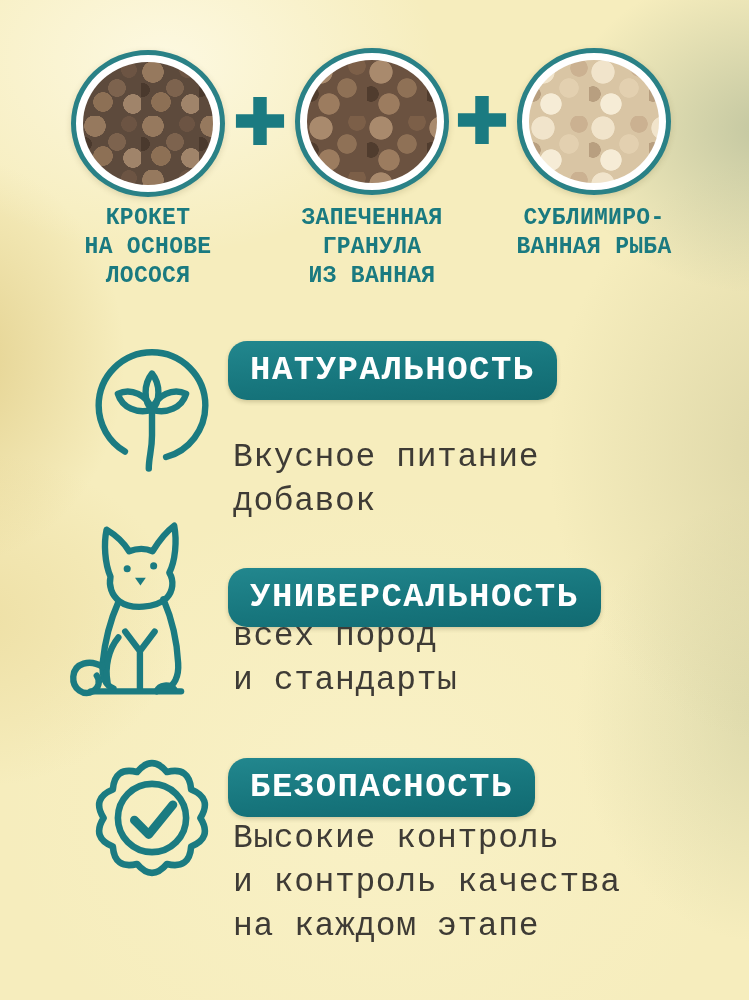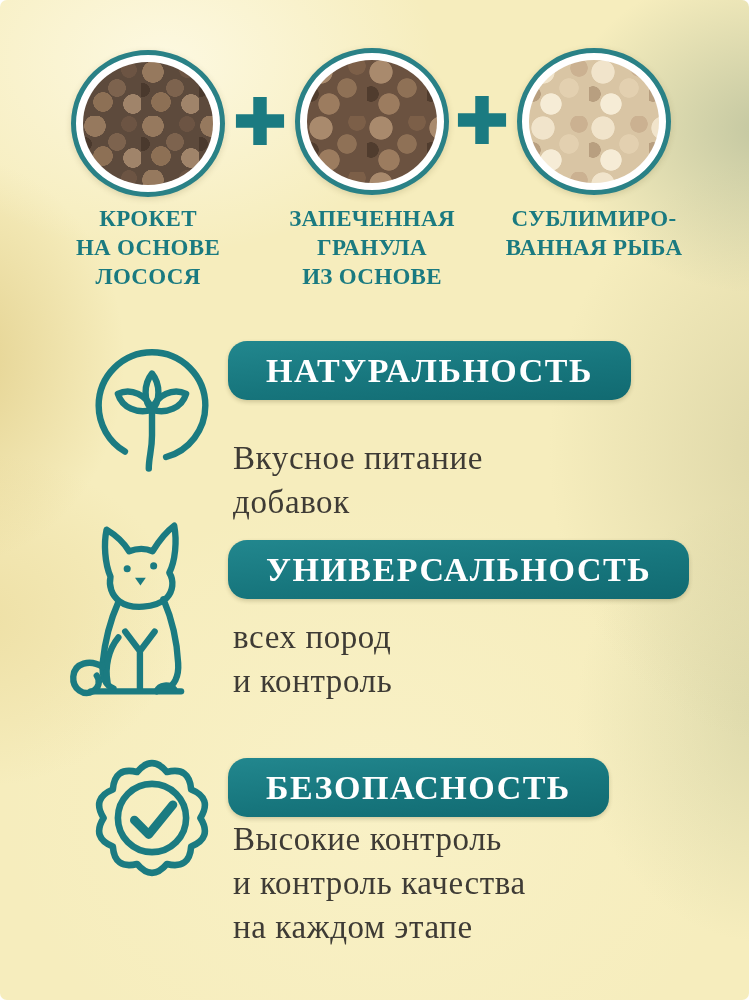--- a/index.html
+++ b/index.html
@@ -1,30 +1,29 @@
 <!DOCTYPE html>
 <html><head>
 <meta charset="utf-8">
 <style>
   html,body{margin:0;padding:0;}
   .poster{
     position:relative;
     width:749px;height:1000px;
     overflow:hidden;
-    font-family:Liberation Serif, serif;
+    font-family:Liberation Mono, monospace;
     background:
       radial-gradient(420px 300px at 22% 6%, rgba(253,249,226,0.95), rgba(253,249,226,0) 65%),
       radial-gradient(300px 240px at 102% 13%, rgba(154,168,138,0.55), rgba(154,168,138,0) 68%),
       radial-gradient(340px 420px at 105% 45%, rgba(196,192,146,0.50), rgba(196,192,146,0) 70%),
       radial-gradient(280px 320px at 103% 72%, rgba(176,182,140,0.35), rgba(176,182,140,0) 70%),
       radial-gradient(250px 300px at -6% 36%, rgba(196,162,66,0.38), rgba(196,162,66,0) 68%),
       radial-gradient(300px 240px at -4% 62%, rgba(222,198,120,0.35), rgba(222,198,120,0) 70%),
       radial-gradient(500px 420px at 50% 80%, rgba(251,244,205,0.55), rgba(251,244,205,0) 75%),
       #f6edbd;
-    border-radius: 7px;
   }
   .abs{position:absolute;}
   
   .circle{
     width:154px;height:147px;border-radius:50%;
     border:5px solid #2a8186;
     background:#fff;
     box-shadow:0 2px 6px rgba(90,80,30,0.18);
     padding:7px; box-sizing:border-box;
   }
@@ -67,21 +66,21 @@
     color:#1a7a80;font-weight:bold;
     font-size:23px;line-height:29px;letter-spacing:0.3px;
   }
   .plus svg{display:block;}
   
   .badge{
     display:inline-block;
     background:linear-gradient(175deg,#22878e 0%,#17767d 55%,#116a71 100%);
     color:#ffffff;font-weight:bold;
     font-size:34px;line-height:59px;letter-spacing:1.5px;
-    padding:0 38px;border-radius:19px;
+    padding:0 22px;border-radius:19px;
     box-shadow:0 2px 4px rgba(70,60,20,0.22);
     white-space:nowrap;
   }
   .para{
     color:#3e3b35;font-size:33px;line-height:44px;letter-spacing:0.6px;
   }
   .icon svg{display:block;}
   .stroke{fill:none;stroke:#1b7b81;stroke-linecap:round;stroke-linejoin:round;}
   .fillteal{fill:#1b7b81;stroke:none;}
 </style>
@@ -116,21 +115,21 @@
 
   <div class="abs caption" style="left:28px;top:204px;">
     <div>КРОКЕТ</div>
     <div>НА ОСНОВЕ</div>
     <div>ЛОСОСЯ</div>
   </div>
 
   <div class="abs caption" style="left:252px;top:204px;">
     <div>ЗАПЕЧЕННАЯ</div>
     <div>ГРАНУЛА</div>
-    <div>ИЗ ОСНОВЕ</div>
+    <div>ИЗ ВАННАЯ</div>
   </div>
 
   <div class="abs caption" style="left:474px;top:204px;">
     <div>СУБЛИМИРО-</div>
     <div>ВАННАЯ РЫБА</div>
     <div></div>
   </div>
 
   <div class="abs icon" style="left:88px;top:342px;">
     <svg width="128" height="140" viewBox="0 0 120 128">
@@ -160,27 +159,27 @@
       <path class="stroke" stroke-width="6.5" d="M57,92 C48,112 43,134 41,154 C40,168 44,177 52,180"></path>
       <path class="stroke" stroke-width="6.5" d="M103,89 C112,110 117,134 118,154 C119,168 114,178 105,181"></path>
       <path class="stroke" stroke-width="6.5" d="M57,128 C47,140 43,158 46,174"></path>
       <path class="stroke" stroke-width="6.5" d="M64,122 L79,142 M94,122 L79,142 M79,142 L79,181"></path>
       <path class="stroke" stroke-width="6.5" d="M41,158 C28,150 12,154 11,168 C10,181 22,188 31,183 C37,180 39,172 35,167"></path>
       <path class="stroke" stroke-width="6.5" d="M96,183 C99,176 109,175 114,181"></path>
       <path class="stroke" stroke-width="6.5" d="M29,183 L121,183"></path>
     </svg>
   </div>
 
-  <div class="abs" style="left:228px;top:540px;text-align:center;">
+  <div class="abs" style="left:228px;top:568px;text-align:center;">
     <span class="badge">УНИВЕРСАЛЬНОСТЬ</span>
   </div>
 
   <div class="abs para" style="left:233px;top:615px;">
     <div>всех пород</div>
-    <div>и контроль</div>
+    <div>и стандарты</div>
   </div>
 
   <div class="abs icon" style="left:86px;top:752px;">
     <svg width="132" height="132" viewBox="0 0 120 120">
       <path class="stroke" stroke-width="6" d="M104,60 Q115.2,77.9 95.6,85.9 Q94.1,106.9 73.6,101.8 Q60,118 46.4,101.8 Q25.9,106.9 24.4,85.9 Q4.8,77.9 16,60 Q4.8,42.1 24.4,34.1 Q25.9,13.1 46.4,18.2 Q60,2 73.6,18.2 Q94.1,13.1 95.6,34.1 Q115.2,42.1 104,60 Z"></path>
       <circle class="stroke" stroke-width="6" cx="60" cy="60" r="31"></circle>
       <path class="stroke" stroke-width="8" d="M44,62 L57,75 L79,48"></path>
     </svg>
   </div>
 

